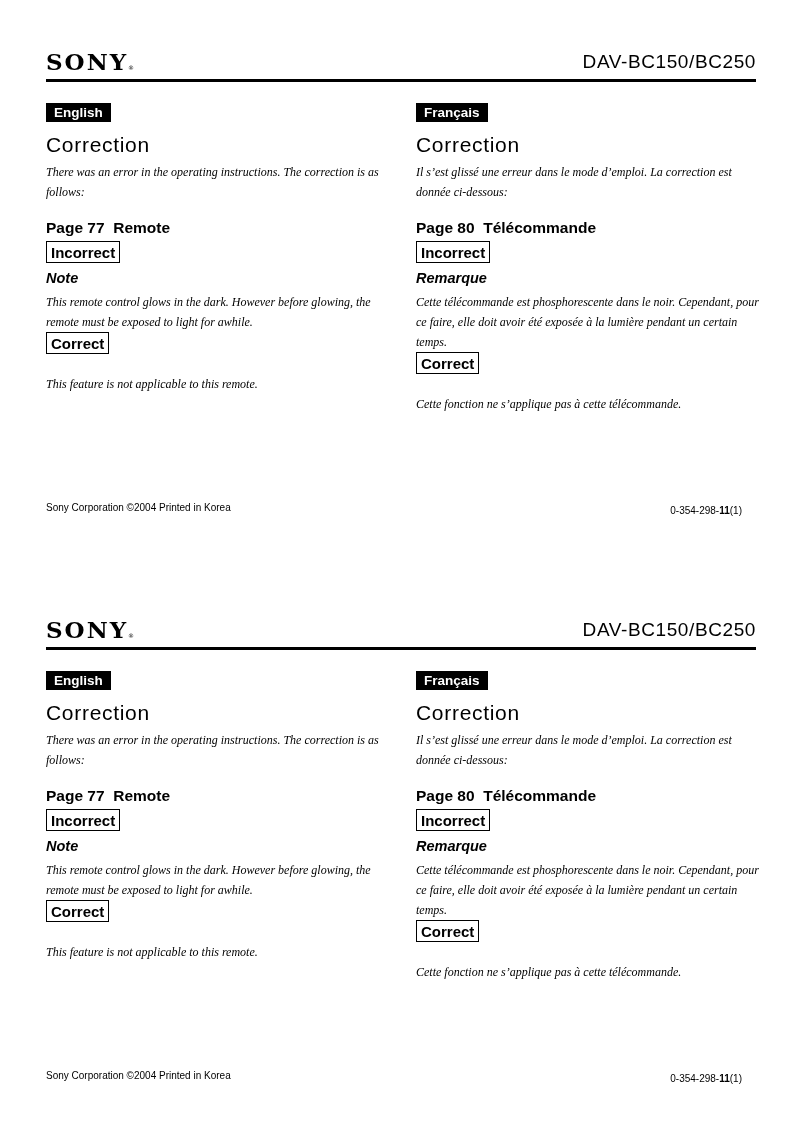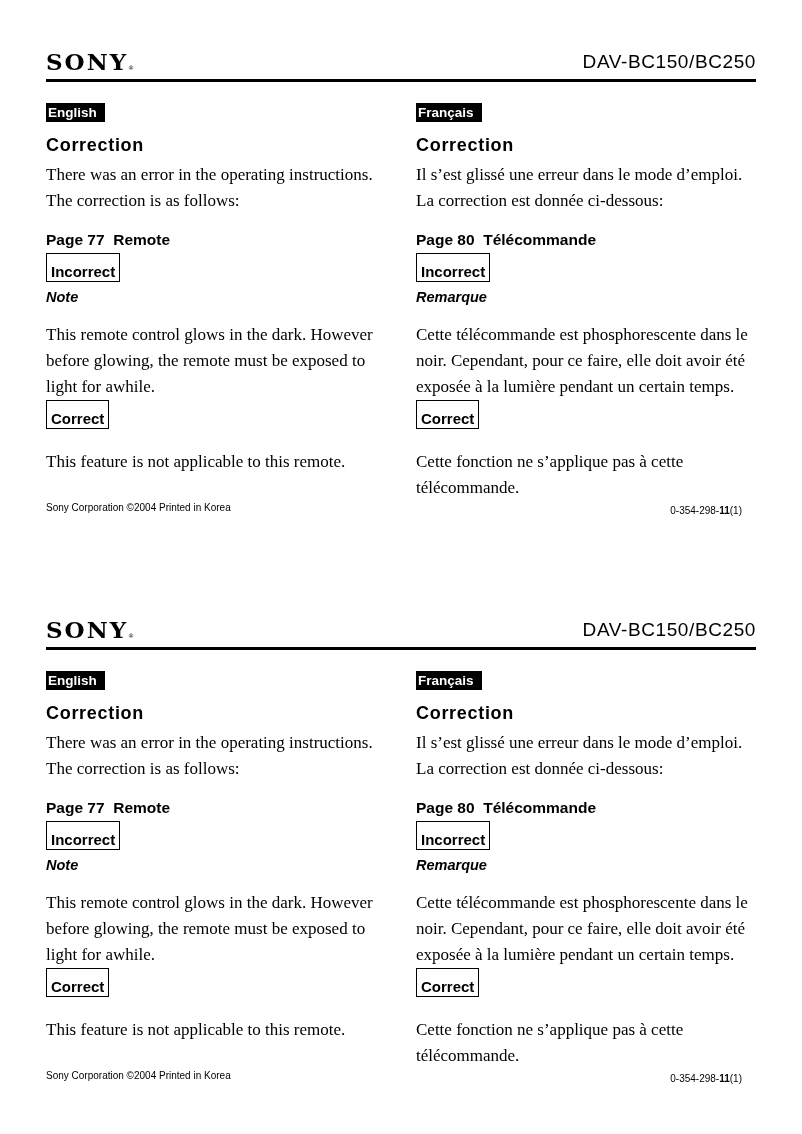--- a/index.html
+++ b/index.html
@@ -18,45 +18,46 @@
       font-family: "Liberation Sans", sans-serif; font-weight: normal; font-size: 19px;
       letter-spacing: 0.6px; line-height: 24px;
     }
     .rule { position: absolute; left: 46px; right: 46px; top: 79px; height: 3px; background: #000; }
     .col { position: absolute; top: 103px; width: 345px; }
     .col.left { left: 46px; }
     .col.right { left: 416px; }
     .lang-badge {
       display: inline-block; background: #000; color: #fff;
       font-family: "Liberation Sans", sans-serif; font-weight: bold; font-size: 13.5px;
-      line-height: 19px; padding: 0 8px 0 2px;
+      line-height: 19px; padding: 0 8px 0 8px;
     }
     .title {
-      font-family: "Liberation Sans", sans-serif; font-weight: bold; font-size: 18px;
+      font-family: "Liberation Sans", sans-serif; font-weight: normal; font-size: 21px;
       letter-spacing: 0.7px; margin-top: 12px; line-height: 22px;
     }
     .body-text {
-      font-family: "Liberation Serif", serif; font-size: 17px; line-height: 26px;
+      font-family: "Liberation Serif", serif; font-size: 12px; line-height: 20px;
       margin: 0;
+      font-style: italic;
     }
     .intro { margin-top: 6px; }
     .page-ref {
       font-family: "Liberation Sans", sans-serif; font-weight: bold; font-size: 15.5px;
       margin-top: 16px; line-height: 20px; white-space: pre;
     }
     .box-label {
       display: inline-block; border: 1.5px solid #000;
       font-family: "Liberation Sans", sans-serif; font-weight: bold; font-size: 15px;
-      line-height: 19px; padding: 8px 4px 0 4px; margin-top: 3px;
+      line-height: 19px; padding: 1px 4px 0 4px; margin-top: 3px;
     }
     .sub-head {
       font-family: "Liberation Sans", sans-serif; font-weight: bold; font-size: 14.5px;
       margin-top: 6px; line-height: 18px; font-style: italic;
     }
-    .note-text { margin-top: 16px; }
+    .note-text { margin-top: 5px; }
     .correct-wrap { }
     .correct-wrap .box-label { margin-top: 0; }
     .correct-text { margin-top: 20px; }
     .footer-left {
       position: absolute; left: 46px; top: 502px;
       font-family: "Liberation Sans", sans-serif; font-size: 10px; line-height: 12px;
     }
     .footer-right {
       position: absolute; right: 60px; top: 505px;
       font-family: "Liberation Sans", sans-serif; font-size: 10px; line-height: 12px;

